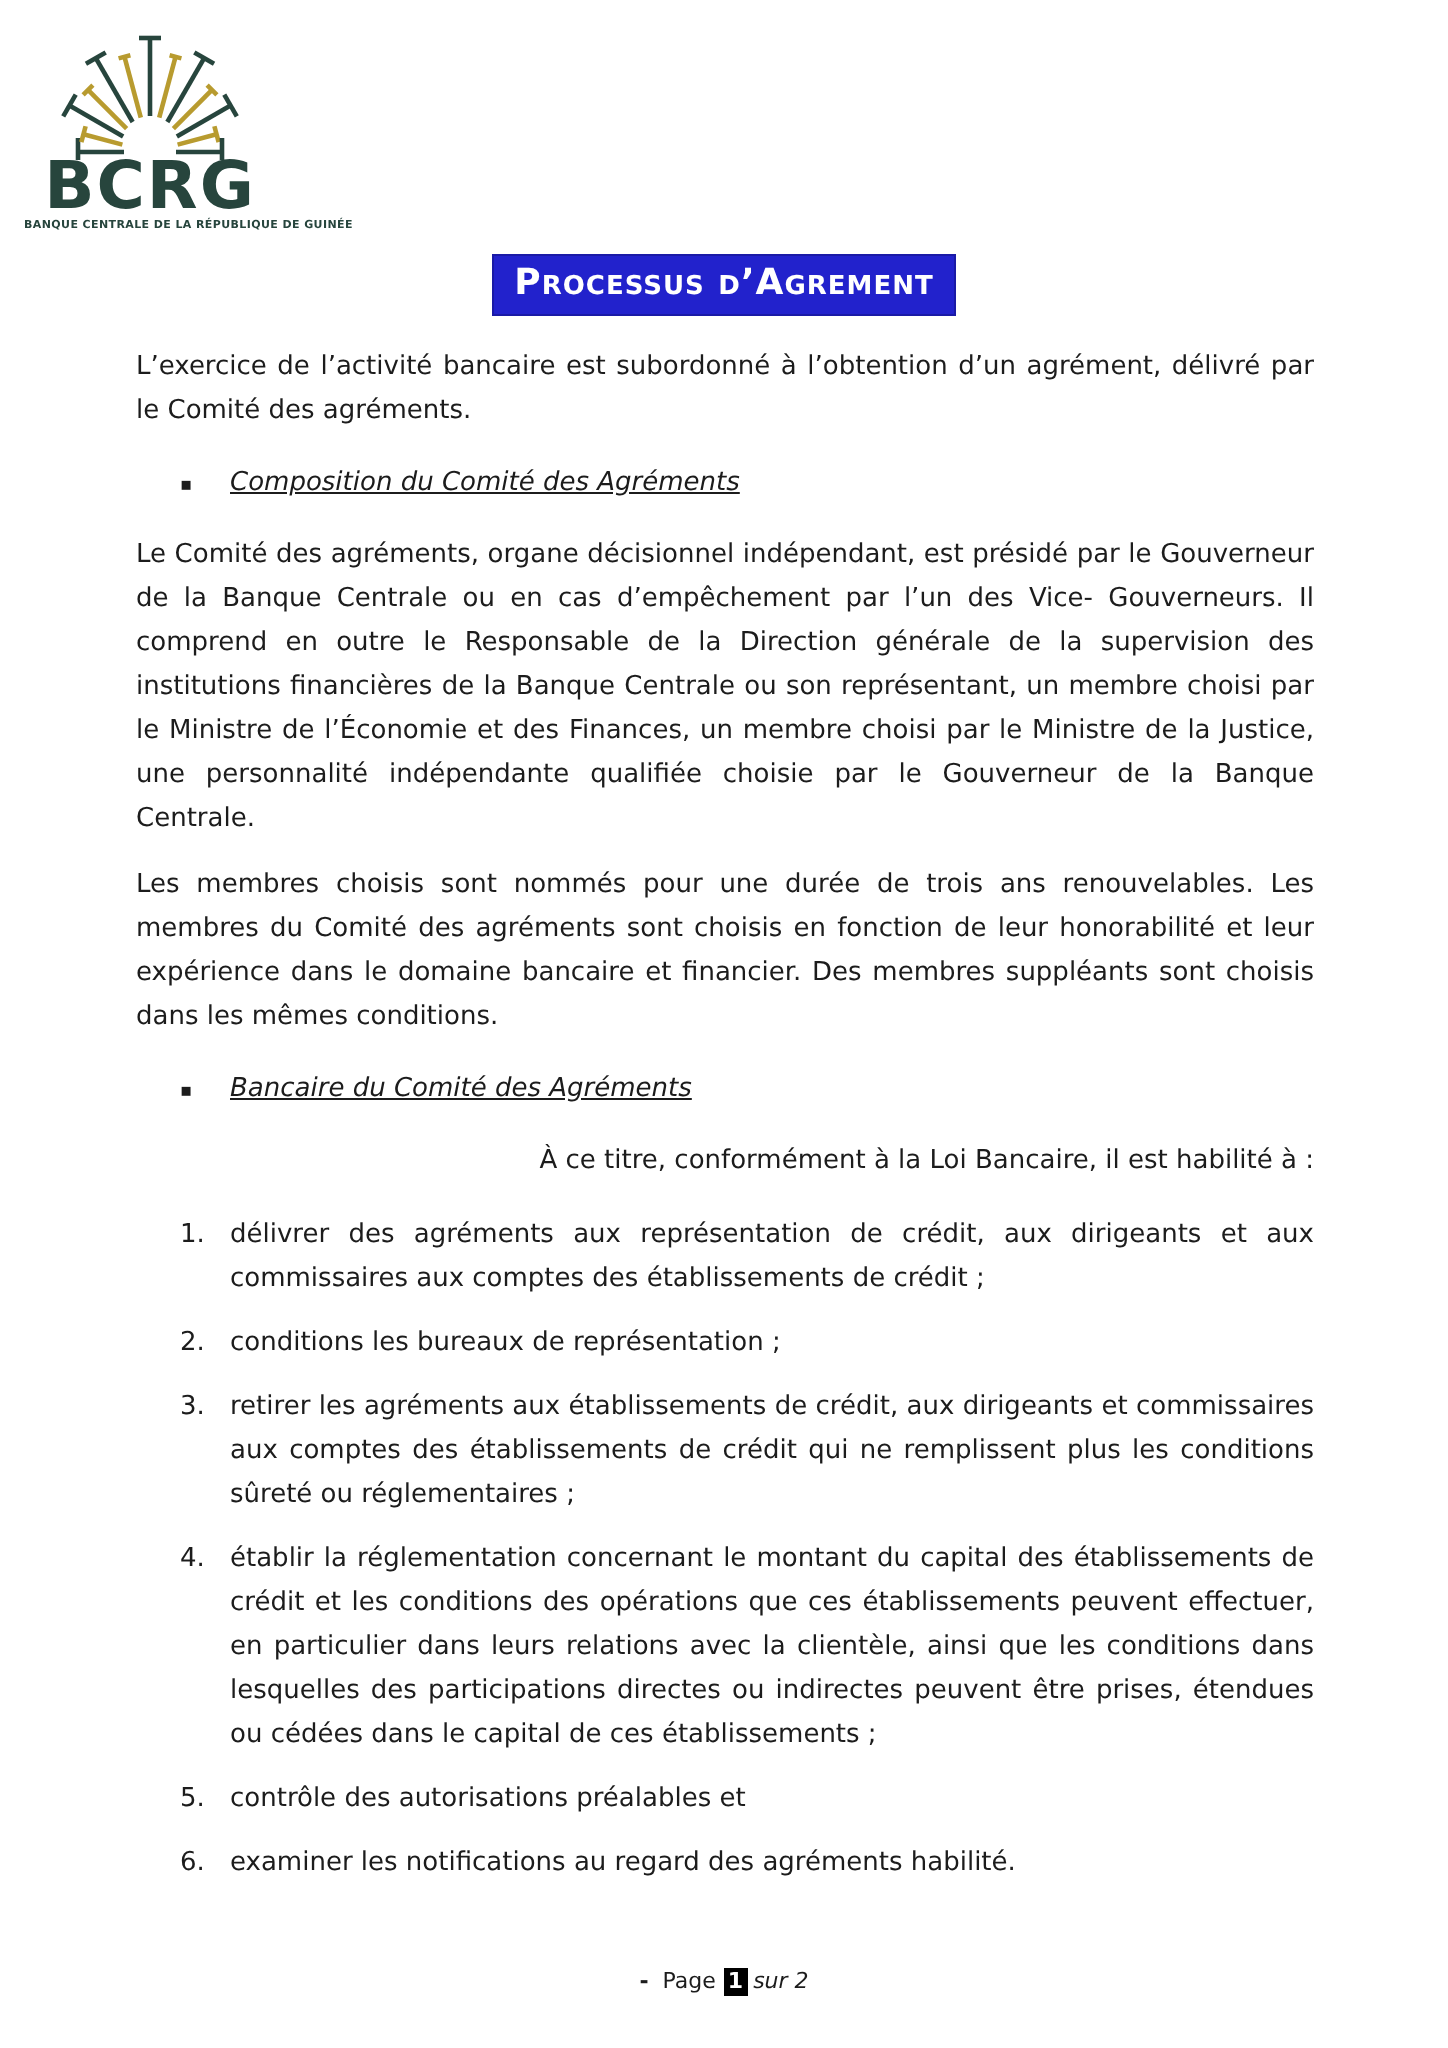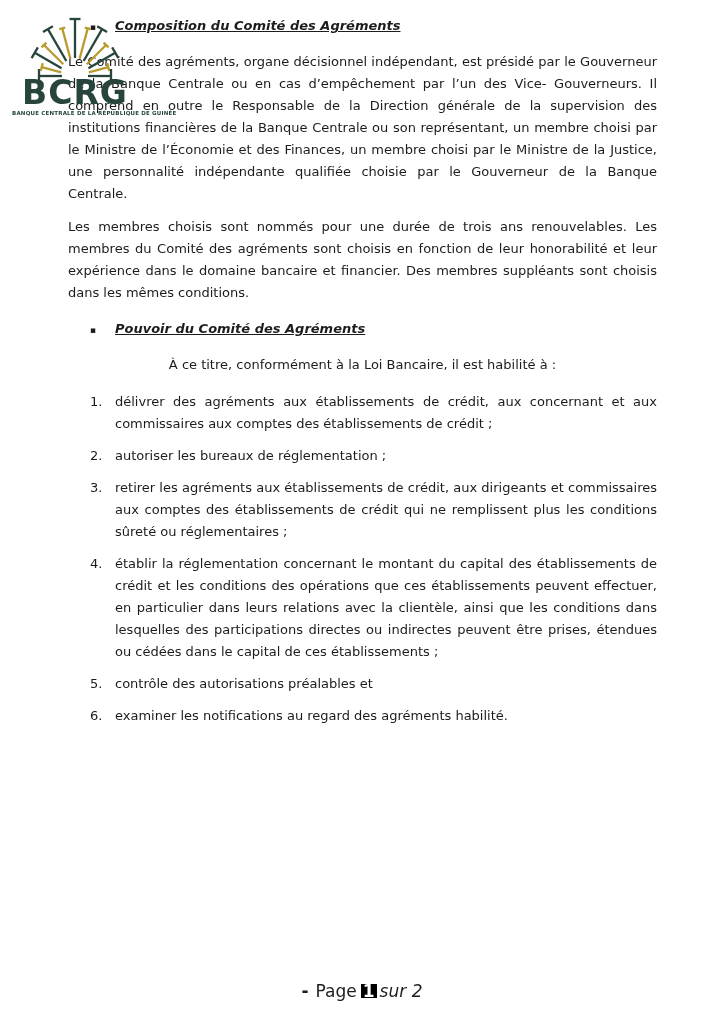--- a/index.html
+++ b/index.html
@@ -33,32 +33,32 @@
     font-weight:bold;
     font-size:18px;
     line-height:22px;
     padding:3px 10px 4px 10px;
     font-variant:small-caps;
     letter-spacing:.5px;
   }
   
   .content{margin:15px 67px 0 68px;font-size:13px;line-height:22px;}
   .para{margin:0 0 11px 0;text-align:justify;}
-  .para.nojust{text-align:center;}
+  .para.nojust{text-align:right;}
   .bullet-row{margin:14px 0 13px 22px;display:flex;align-items:baseline;}
   .bullet{width:25px;font-size:9px;flex:0 0 25px;}
-  .section-heading{font-style:italic;text-decoration:underline;font-weight:bold;}
+  .section-heading{font-style:italic;text-decoration:underline;}
   .numlist{margin-top:15px;}
   .list-item{display:flex;margin:0 0 10px 22px;}
   .list-num{flex:0 0 25px;}
   .list-text{flex:1;text-align:justify;}
   
   .footer{
     position:absolute;left:0;right:0;bottom:26px;
-    text-align:center;font-size:17px;line-height:14px;color:#1c1c1c;
+    text-align:center;font-size:11px;line-height:14px;color:#1c1c1c;
   }
   .footer .dash{font-weight:bold;margin-right:7px;}
   .footer .pagenum{
     display:inline-block;background:#000;color:#fff;
     padding:0 2px;font-weight:bold;margin:0 3px 0 4px;
   }
   .footer .suffix{font-style:italic;}
 </style>
 </head>
 <body>
@@ -91,48 +91,52 @@
         <line x1="97.1451812759764" y1="37.33734122634726" x2="103.3951812759764" y2="48.16265877365275" stroke="#27453D" stroke-width="2.3"></line>
         <line x1="73.80703574175789" y1="62.30041592312833" x2="93.26184896238297" y2="57.087514431763495" stroke="#B89B2F" stroke-width="2.3"></line>
         <line x1="92.19764420658329" y1="53.11584821346269" x2="94.32605371818265" y2="61.0591806500643" stroke="#B89B2F" stroke-width="2.3"></line>
         <line x1="73" y1="66" x2="96" y2="66" stroke="#27453D" stroke-width="2.3"></line>
         <line x1="96" y1="59" x2="96" y2="73" stroke="#27453D" stroke-width="2.3"></line>
       </svg>
     <div class="logo-acronym">BCRG</div>
     <div class="logo-tagline">BANQUE CENTRALE DE LA RÉPUBLIQUE DE GUINÉE</div>
   </div>
 
+  <div class="title-wrap">
+    <span class="doc-title" style="background: rgb(34, 34, 204);">Processus d’Agrement</span>
+  </div>
 
   <div class="content">
 
+    <p class="para">L’exercice de l’activité bancaire est subordonné à l’obtention d’un agrément, délivré par le Comité des agréments.</p>
 
     <div class="bullet-row">
       <span class="bullet">▪</span>
       <span class="section-heading">Composition du Comité des Agréments</span>
     </div>
 
     <p class="para">Le Comité des agréments, organe décisionnel indépendant, est présidé par le Gouverneur de la Banque Centrale ou en cas d’empêchement par l’un des Vice- Gouverneurs. Il comprend en outre le Responsable de la Direction générale de la supervision des institutions financières de la Banque Centrale ou son représentant, un membre choisi par le Ministre de l’Économie et des Finances, un membre choisi par le Ministre de la Justice, une personnalité indépendante qualifiée choisie par le Gouverneur de la Banque Centrale.</p>
     <p class="para">Les membres choisis sont nommés pour une durée de trois ans renouvelables. Les membres du Comité des agréments sont choisis en fonction de leur honorabilité et leur expérience dans le domaine bancaire et financier. Des membres suppléants sont choisis dans les mêmes conditions.</p>
 
     <div class="bullet-row">
       <span class="bullet">▪</span>
-      <span class="section-heading">Pouvoir du Comité des Agréments</span>
+      <span class="section-heading">Bancaire du Comité des Agréments</span>
     </div>
 
 
     <p class="para nojust">À ce titre, conformément à la Loi Bancaire, il est habilité à :</p>
 
     <div class="numlist">
       <div class="list-item">
         <span class="list-num">1.</span>
-        <div class="list-text">délivrer des agréments aux établissements de crédit, aux concernant et aux commissaires aux comptes des établissements de crédit ;</div>
+        <div class="list-text">délivrer des agréments aux représentation de crédit, aux dirigeants et aux commissaires aux comptes des établissements de crédit ;</div>
       </div>
       <div class="list-item">
         <span class="list-num">2.</span>
-        <div class="list-text">autoriser les bureaux de réglementation ;</div>
+        <div class="list-text">conditions les bureaux de représentation ;</div>
       </div>
       <div class="list-item">
         <span class="list-num">3.</span>
         <div class="list-text">retirer les agréments aux établissements de crédit, aux dirigeants et commissaires aux comptes des établissements de crédit qui ne remplissent plus les conditions sûreté ou réglementaires ;</div>
       </div>
       <div class="list-item">
         <span class="list-num">4.</span>
         <div class="list-text">établir la réglementation concernant le montant du capital des établissements de crédit et les conditions des opérations que ces établissements peuvent effectuer, en particulier dans leurs relations avec la clientèle, ainsi que les conditions dans lesquelles des participations directes ou indirectes peuvent être prises, étendues ou cédées dans le capital de ces établissements ;</div>
       </div>
       <div class="list-item">

